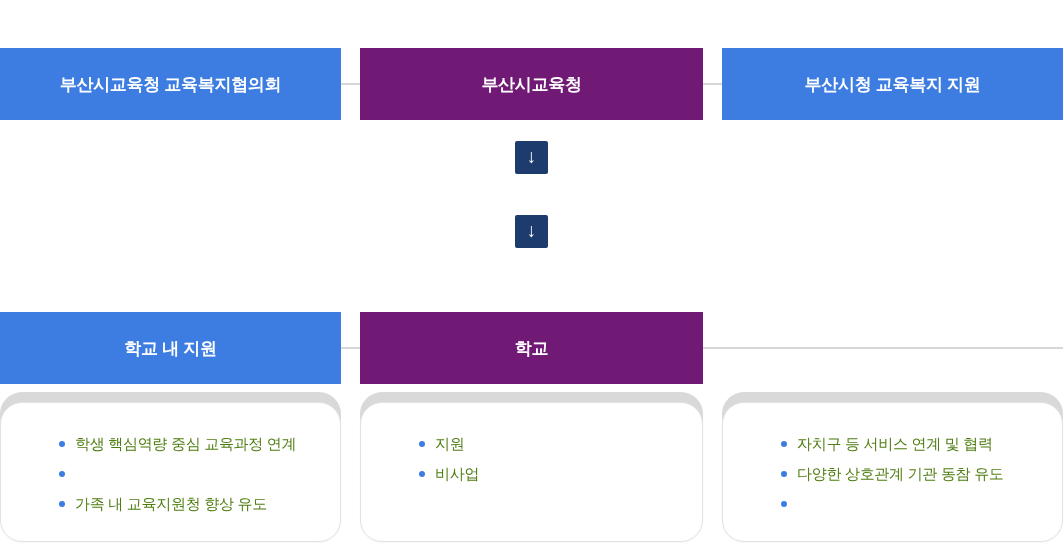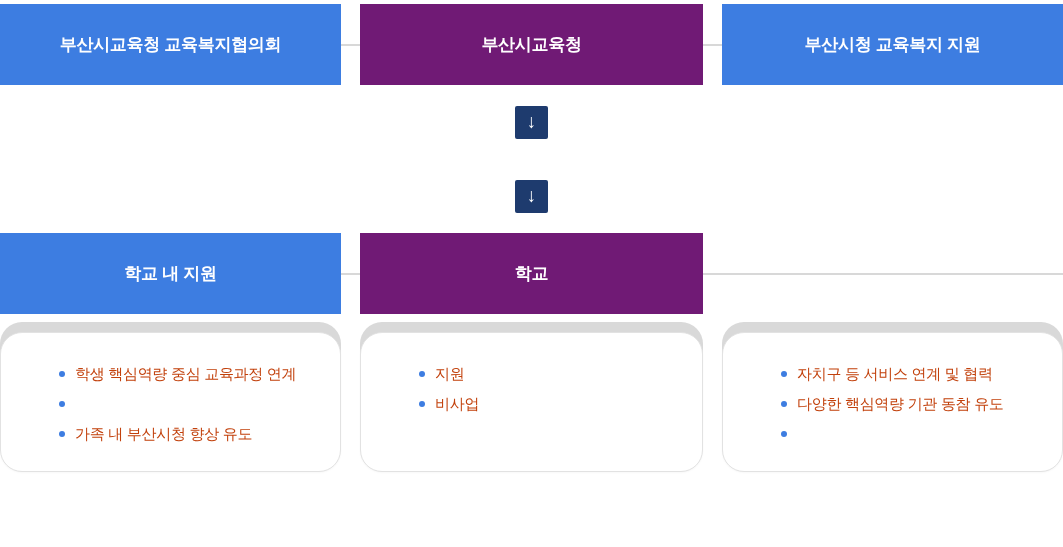--- a/index.html
+++ b/index.html
@@ -14,21 +14,22 @@
     height: 547px;
     background: #ffffff;
     overflow: hidden;
     padding-top: 4px;
   }
   .box-row {
     position: relative;
     display: grid;
     grid-template-columns: 341px 1fr 341px;
     column-gap: 19px;
-    height: 81px;
+    height: 72px;
+    margin-top: 44px;
   }
   .connector-line {
     position: absolute;
     left: 0;
     right: 0;
     top: 50%;
     height: 2px;
     margin-top: -1px;
     background: #d8d8d8;
   }
@@ -88,21 +89,21 @@
     border-radius: 22px;
     padding: 26px 18px 0 58px;
     box-shadow: 0 1px 2px rgba(0,0,0,0.03);
   }
   .bullet-list { list-style: none; }
   .bullet-list li {
     display: flex;
     align-items: center;
     height: 30px;
     font-size: 15px;
-    color: #c2410c;
+    color: #4d7c0f;
     letter-spacing: -0.3px;
     white-space: nowrap;
   }
   .dot {
     flex: 0 0 auto;
     width: 6px;
     height: 6px;
     border-radius: 50%;
     background: #3d7de1;
     margin-right: 10px;
@@ -157,21 +158,21 @@
         <ul class="bullet-list">
           <li>
             <span class="dot"></span>
             <span>학생 핵심역량 중심 교육과정 연계</span>
           </li>
           <li>
             <span class="dot"></span>
           </li>
           <li>
             <span class="dot"></span>
-            <span>가족 내 부산시청 향상 유도</span>
+            <span>가족 내 교육지원청 향상 유도</span>
           </li>
         </ul>
       </div>
     </div>
 
     <div class="panel-wrap">
       <div class="panel-back"></div>
       <div class="panel">
         <ul class="bullet-list">
           <li>
@@ -189,21 +190,21 @@
     <div class="panel-wrap">
       <div class="panel-back"></div>
       <div class="panel">
         <ul class="bullet-list">
           <li>
             <span class="dot"></span>
             <span>자치구 등 서비스 연계 및 협력</span>
           </li>
           <li>
             <span class="dot"></span>
-            <span>다양한 핵심역량 기관 동참 유도</span>
+            <span>다양한 상호관계 기관 동참 유도</span>
           </li>
           <li>
             <span class="dot"></span>
           </li>
         </ul>
       </div>
     </div>
 
   </div>
 </div>

